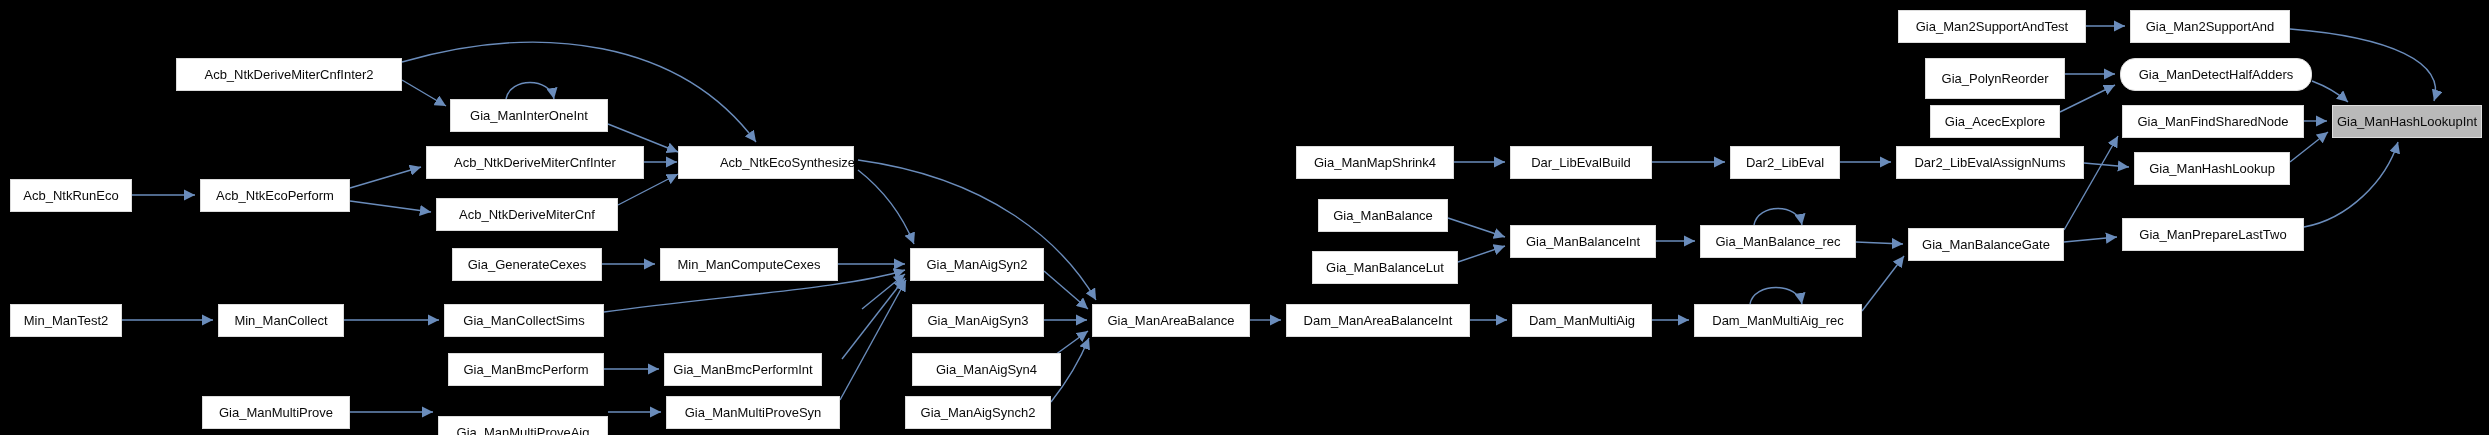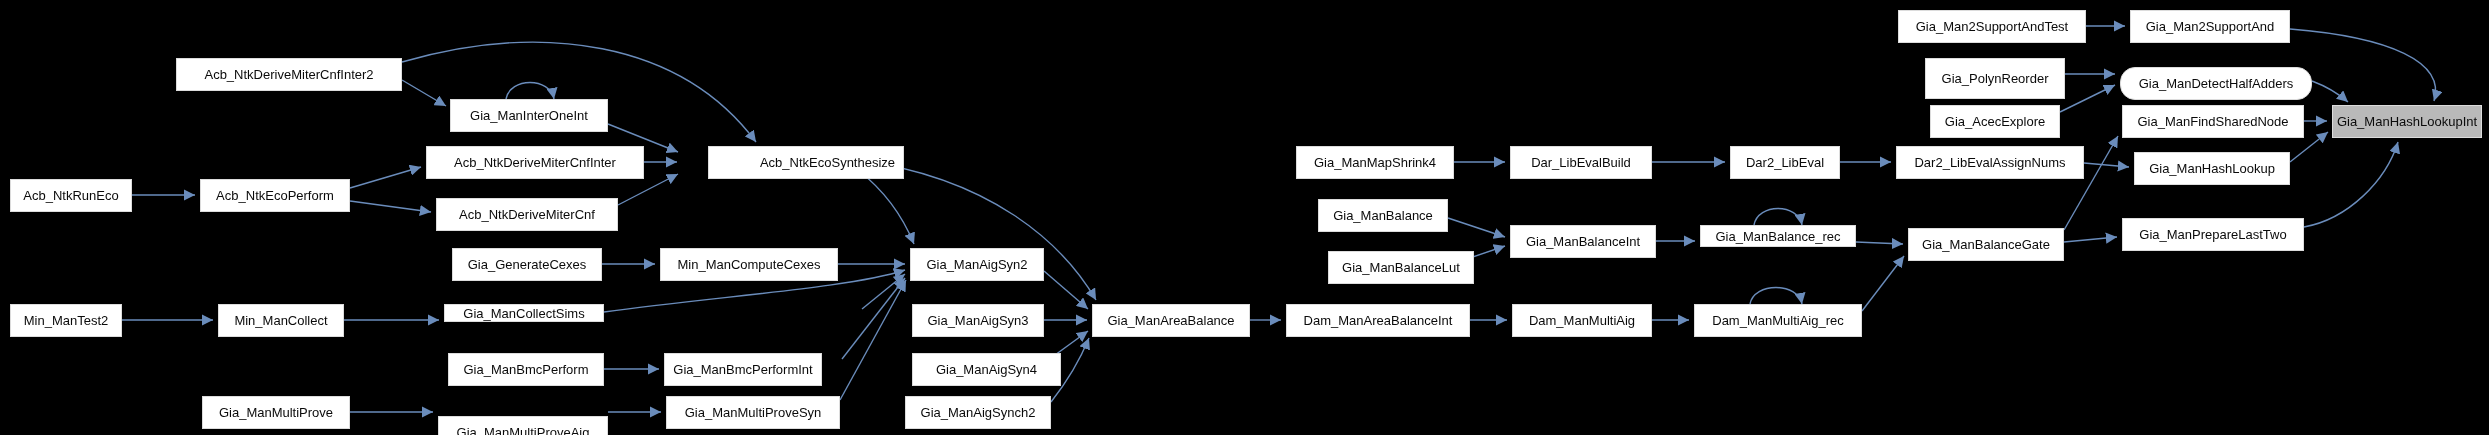--- a/index.html
+++ b/index.html
@@ -116,51 +116,51 @@
         <path d="M 2290 29 C 2390 37 2446 62 2434 101" class="edge" marker-end="url(#arrowhead)"></path>
       </g>
   </svg>
   <div class="nodes-layer">
       <div class="node" style="left: 10px; top: 179px; width: 122px; height: 33px;">Acb_NtkRunEco</div>
       <div class="node" style="left: 200px; top: 179px; width: 150px; height: 33px;">Acb_NtkEcoPerform</div>
       <div class="node" style="left: 176px; top: 58px; width: 226px; height: 33px;">Acb_NtkDeriveMiterCnfInter2</div>
       <div class="node" style="left: 450px; top: 99px; width: 158px; height: 33px;">Gia_ManInterOneInt</div>
       <div class="node" style="left: 426px; top: 146px; width: 218px; height: 33px;">Acb_NtkDeriveMiterCnfInter</div>
       <div class="node" style="left: 436px; top: 198px; width: 182px; height: 33px;">Acb_NtkDeriveMiterCnf</div>
-      <div class="node" style="left: 708px; top: 146px; width: 196px; height: 33px; padding-left: 43px;">Acb_NtkEcoSynthesize</div>
+      <div class="node" style="left: 678px; top: 146px; width: 176px; height: 33px; padding-left: 43px;">Acb_NtkEcoSynthesize</div>
       <div class="node" style="left: 452px; top: 248px; width: 150px; height: 33px;">Gia_GenerateCexes</div>
       <div class="node" style="left: 660px; top: 248px; width: 178px; height: 33px;">Min_ManComputeCexes</div>
       <div class="node" style="left: 10px; top: 304px; width: 112px; height: 33px;">Min_ManTest2</div>
       <div class="node" style="left: 218px; top: 304px; width: 126px; height: 33px;">Min_ManCollect</div>
-      <div class="node" style="left: 444px; top: 304px; width: 160px; height: 18px;">Gia_ManCollectSims</div>
+      <div class="node" style="left: 444px; top: 304px; width: 160px; height: 33px;">Gia_ManCollectSims</div>
       <div class="node" style="left: 448px; top: 353px; width: 156px; height: 33px;">Gia_ManBmcPerform</div>
       <div class="node" style="left: 664px; top: 353px; width: 158px; height: 33px;">Gia_ManBmcPerformInt</div>
       <div class="node" style="left: 202px; top: 396px; width: 148px; height: 33px;">Gia_ManMultiProve</div>
       <div class="node" style="left: 438px; top: 396px; width: 170px; height: 33px; margin-top: 20px;">Gia_ManMultiProveAig</div>
       <div class="node" style="left: 666px; top: 396px; width: 174px; height: 33px;">Gia_ManMultiProveSyn</div>
       <div class="node" style="left: 910px; top: 248px; width: 134px; height: 33px;">Gia_ManAigSyn2</div>
       <div class="node" style="left: 912px; top: 304px; width: 132px; height: 33px;">Gia_ManAigSyn3</div>
       <div class="node" style="left: 912px; top: 353px; width: 149px; height: 33px;">Gia_ManAigSyn4</div>
       <div class="node" style="left: 905px; top: 396px; width: 146px; height: 33px;">Gia_ManAigSynch2</div>
       <div class="node" style="left: 1092px; top: 304px; width: 158px; height: 33px;">Gia_ManAreaBalance</div>
       <div class="node" style="left: 1286px; top: 304px; width: 184px; height: 33px;">Dam_ManAreaBalanceInt</div>
       <div class="node" style="left: 1512px; top: 304px; width: 140px; height: 33px;">Dam_ManMultiAig</div>
       <div class="node" style="left: 1694px; top: 304px; width: 168px; height: 33px;">Dam_ManMultiAig_rec</div>
       <div class="node" style="left: 1296px; top: 146px; width: 158px; height: 33px;">Gia_ManMapShrink4</div>
       <div class="node" style="left: 1510px; top: 146px; width: 142px; height: 33px;">Dar_LibEvalBuild</div>
       <div class="node" style="left: 1730px; top: 146px; width: 110px; height: 33px;">Dar2_LibEval</div>
       <div class="node" style="left: 1318px; top: 199px; width: 130px; height: 33px;">Gia_ManBalance</div>
-      <div class="node" style="left: 1312px; top: 251px; width: 146px; height: 33px; margin-left: 16px;">Gia_ManBalanceLut</div>
+      <div class="node" style="left: 1312px; top: 251px; width: 146px; height: 33px;">Gia_ManBalanceLut</div>
       <div class="node" style="left: 1510px; top: 225px; width: 146px; height: 33px;">Gia_ManBalanceInt</div>
-      <div class="node" style="left: 1700px; top: 225px; width: 156px; height: 22px;">Gia_ManBalance_rec</div>
+      <div class="node" style="left: 1700px; top: 225px; width: 156px; height: 33px;">Gia_ManBalance_rec</div>
       <div class="node" style="left: 1908px; top: 228px; width: 156px; height: 33px;">Gia_ManBalanceGate</div>
       <div class="node" style="left: 1896px; top: 146px; width: 188px; height: 33px;">Dar2_LibEvalAssignNums</div>
       <div class="node" style="left: 1925px; top: 58px; width: 140px; height: 41px;">Gia_PolynReorder</div>
       <div class="node" style="left: 1930px; top: 105px; width: 130px; height: 33px;">Gia_AcecExplore</div>
       <div class="node" style="left: 1898px; top: 10px; width: 188px; height: 33px;">Gia_Man2SupportAndTest</div>
       <div class="node" style="left: 2130px; top: 10px; width: 160px; height: 33px;">Gia_Man2SupportAnd</div>
-      <div class="node" style="left: 2120px; top: 67px; width: 192px; height: 33px; border-radius: 15px;">Gia_ManDetectHalfAdders</div>
+      <div class="node" style="left: 2120px; top: 58px; width: 192px; height: 33px; border-radius: 15px;">Gia_ManDetectHalfAdders</div>
       <div class="node" style="left: 2134px; top: 152px; width: 156px; height: 33px;">Gia_ManHashLookup</div>
       <div class="node" style="left: 2122px; top: 105px; width: 182px; height: 33px;">Gia_ManFindSharedNode</div>
       <div class="node" style="left: 2122px; top: 218px; width: 182px; height: 33px;">Gia_ManPrepareLastTwo</div>
       <div class="node highlight" style="left: 2332px; top: 105px; width: 150px; height: 33px;">Gia_ManHashLookupInt</div>
     </div>
 </div>
 
 </body></html>

